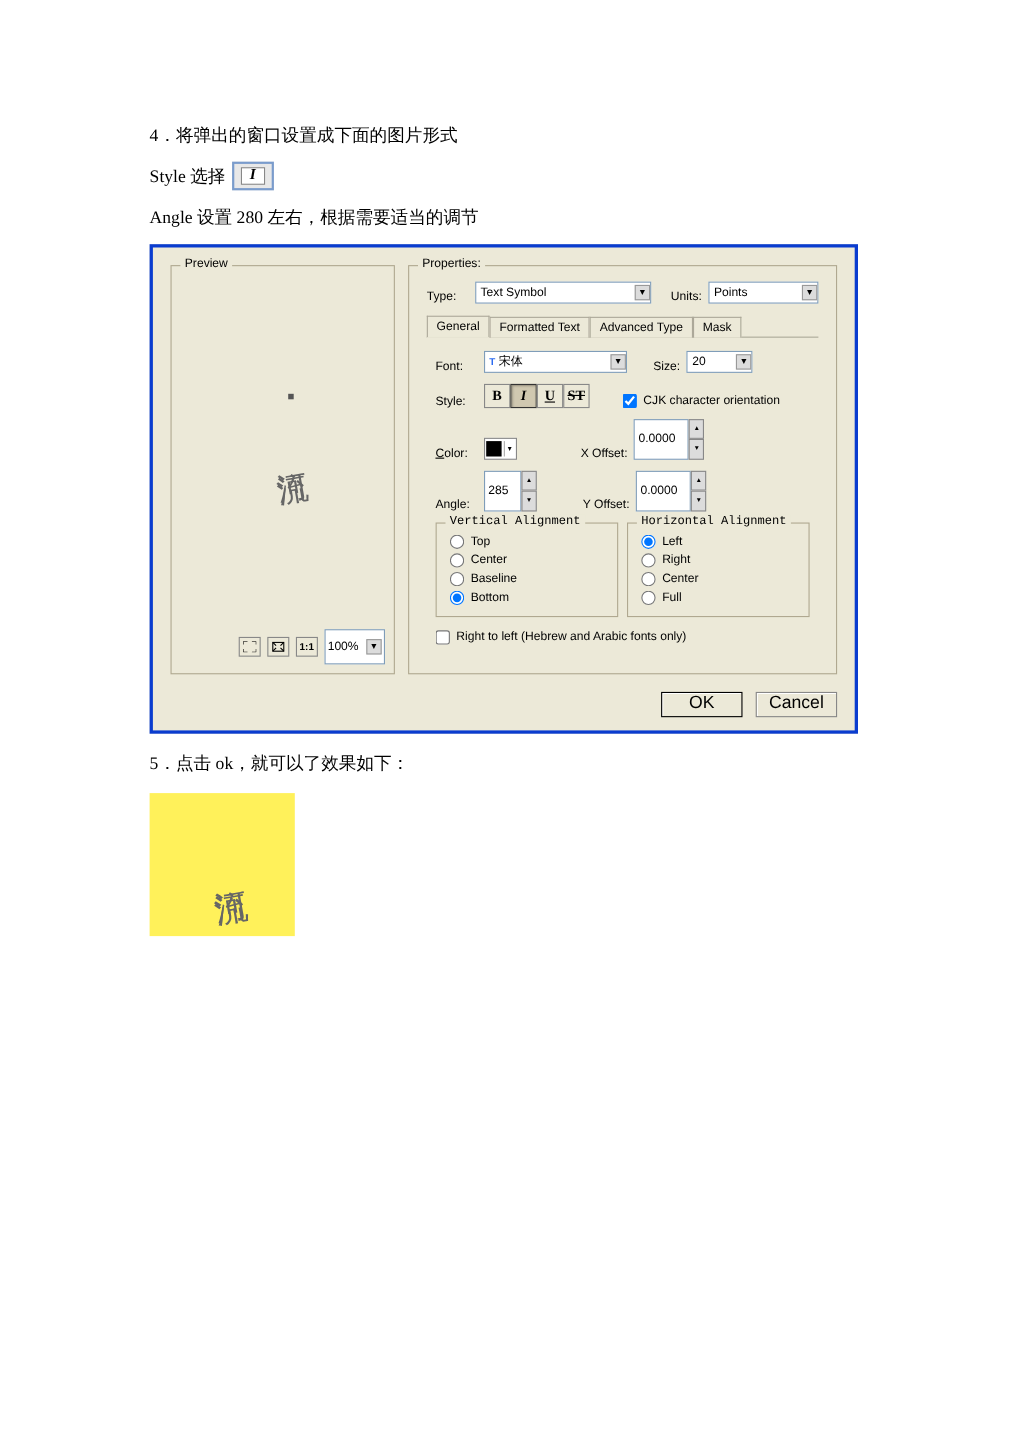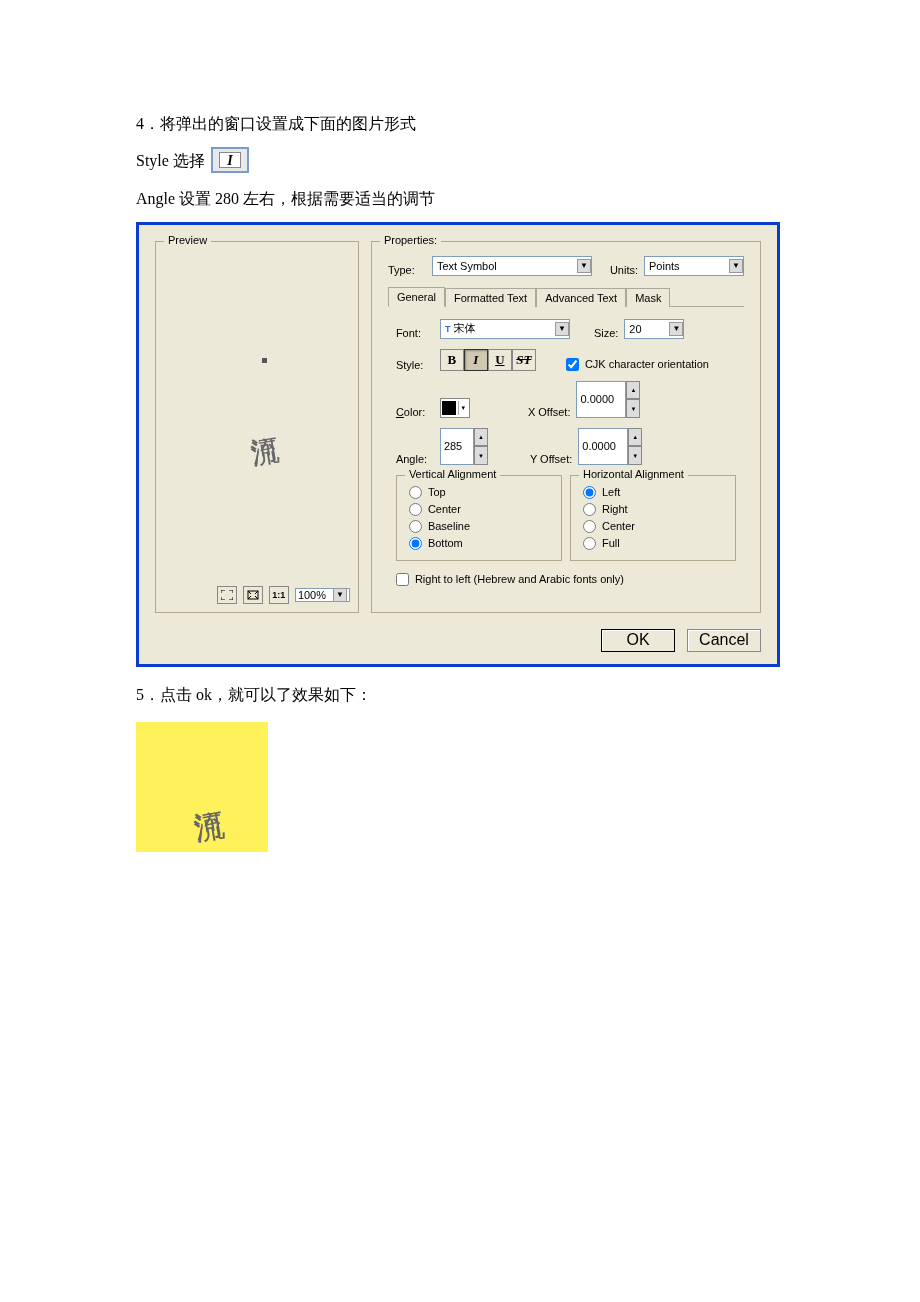--- a/index.html
+++ b/index.html
@@ -123,21 +123,21 @@
     margin-top: 6px;
   }
   .tool-btn {
     width: 20px; height: 18px;
     border: 1px solid #888;
     background: #ece9d8;
     display: flex; align-items: center; justify-content: center;
     font-size: 10px;
   }
   .zoom-select {
-    height: 14px; width: 55px;
+    height: 32px; width: 55px;
     display: flex; align-items: center;
     border: 1px solid #7f9db9;
     background: #fff;
     padding: 0 2px;
     justify-content: space-between;
   }
   .dropdown-arrow {
     width: 14px; height: 14px;
     background: #dcdcdc;
     border: 1px solid #999;
@@ -214,21 +214,21 @@
 
   .align-groups { display: flex; gap: 8px; }
   .align-group {
     border: 1px solid #b0a890;
     padding: 10px 12px 6px 12px;
     position: relative;
     flex: 1;
   }
   .align-group .legend {
     position: absolute; top: -8px; left: 8px;
-    background: #ece9d8; padding: 0 4px;
+    background: #ece9d8; padding: 0 4px; font-family: Liberation Mono, monospace;
   }
 
   .bottom-btns {
     display: flex; justify-content: flex-end; gap: 12px;
     padding: 8px 16px 12px 16px;
   }
   .btn {
     width: 74px; height: 23px;
     border: 1px solid #888;
     background: #ece9d8;
@@ -311,21 +311,21 @@
             <span style="margin-left:12px;">Units:</span>
             <div class="combo" style="width:100px;">
               <span>Points</span>
               <div class="dropdown-arrow">▼</div>
             </div>
           </div>
 
           <div class="tabs">
             <div class="tab active">General</div>
             <div class="tab">Formatted Text</div>
-            <div class="tab">Advanced Text</div>
+            <div class="tab">Advanced Type</div>
             <div class="tab">Mask</div>
           </div>
 
           <div style="padding:0 8px;">
             <div class="row">
               <span class="lbl">Font:</span>
               <div class="combo" style="width:130px;">
                 <span style="display:flex;align-items:center;gap:3px;">
                   <span style="color:#2a6af0;font-weight:bold;font-size:9px;">T</span>
                   <span>宋体</span>
@@ -345,21 +345,21 @@
                 <div class="style-btn">
                     <b>B</b>
                   </div>
                 <div class="style-btn pressed">
                     <i style="font-weight:bold;">I</i>
                   </div>
                 <div class="style-btn">
                     <span style="text-decoration:underline;font-weight:bold;">U</span>
                   </div>
                 <div class="style-btn">
-                    <span style="text-decoration:line-through;font-weight:bold;font-style:italic;">ST</span>
+                    <span style="text-decoration:line-through;font-weight:bold;">ST</span>
                   </div>
               </div>
               <div class="checkbox" style="margin-left:24px;margin-bottom:0;">
                 <input type="checkbox" checked="" style="">
                 <span>CJK character orientation</span>
               </div>
             </div>
 
             <div class="row">
               <span class="lbl"><span class="underline-accel">C</span>olor:</span>

